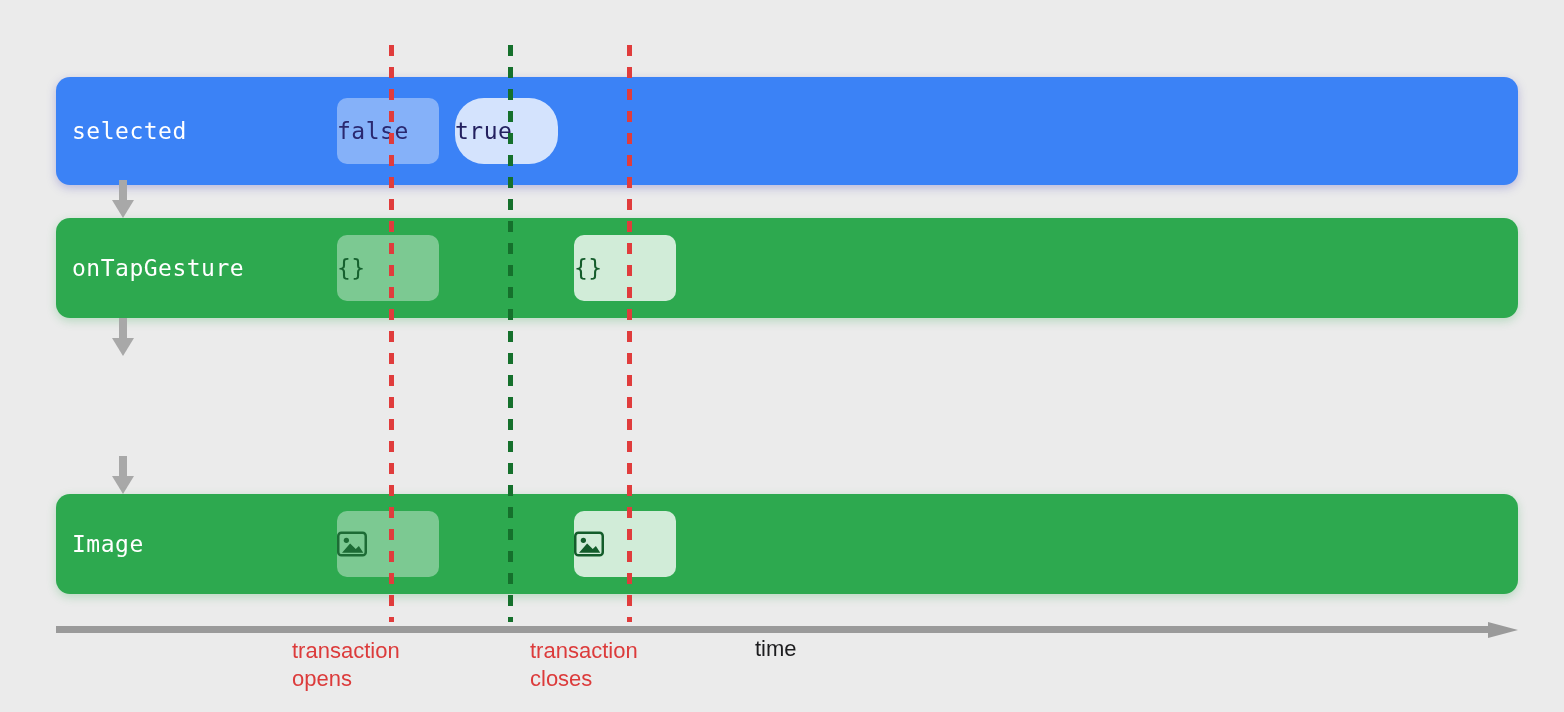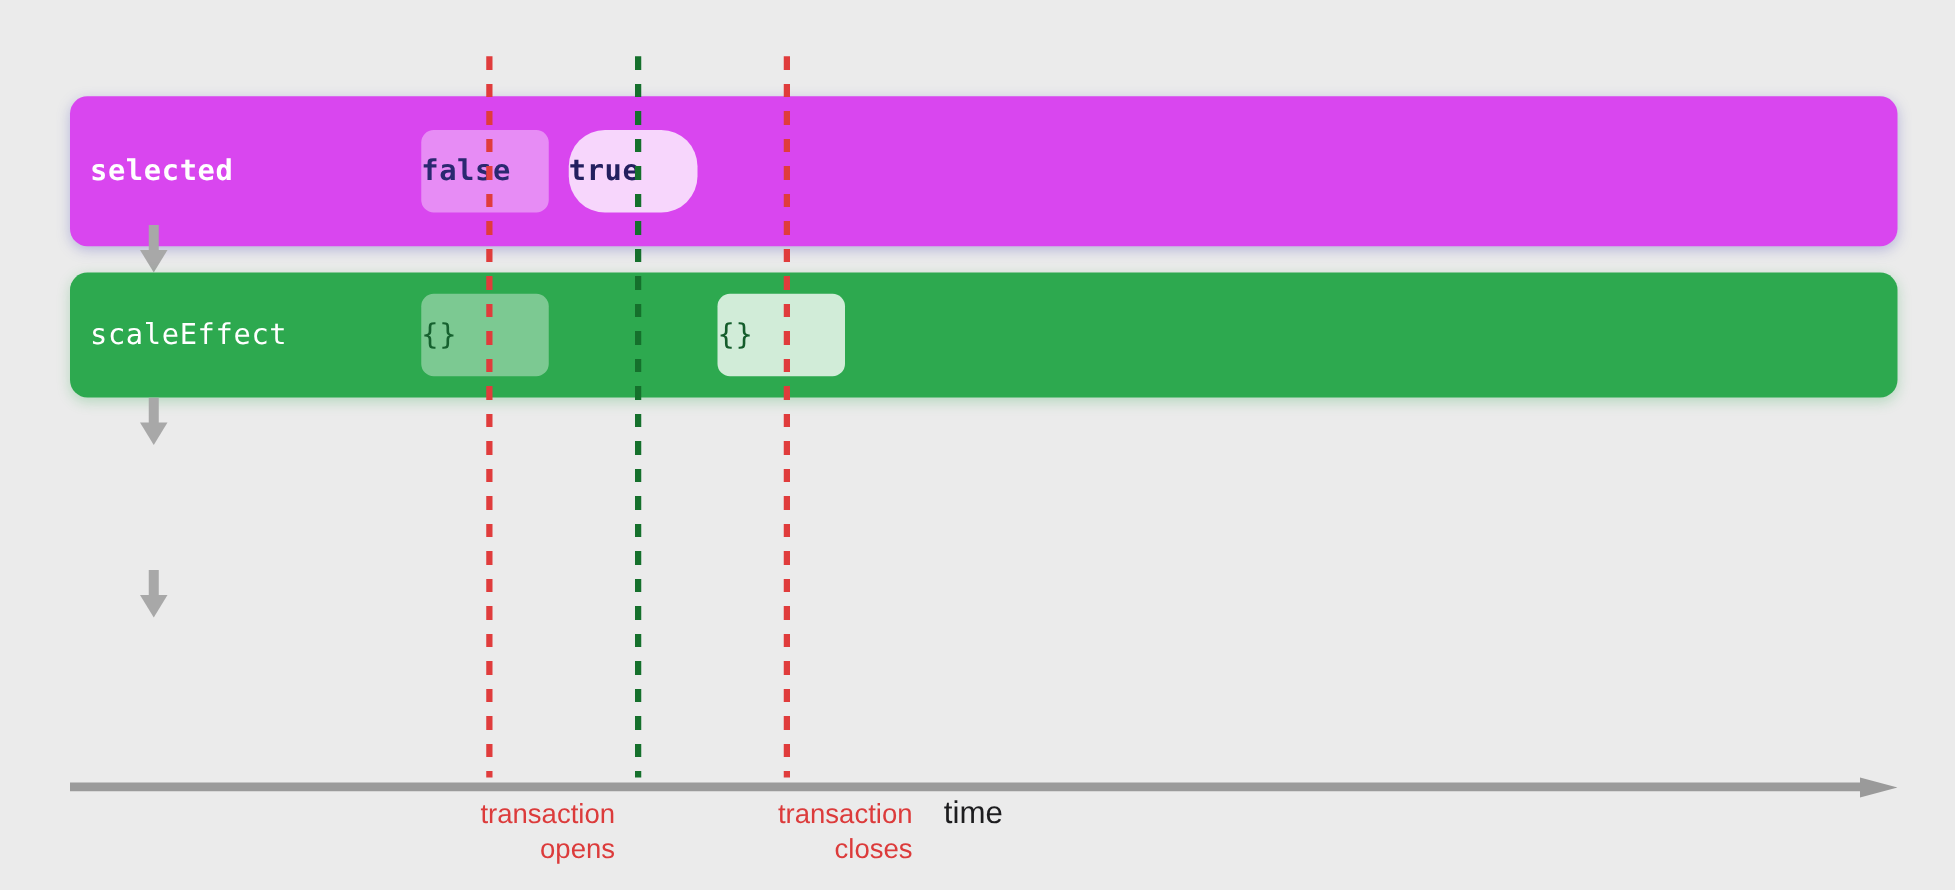--- a/index.html
+++ b/index.html
@@ -23,24 +23,23 @@
   
   .row {
     position: absolute;
     left: 56px;
     width: 1462px;
     border-radius: 14px;
     box-sizing: border-box;
   }
   .row-selected {
     top: 77px;
-    height: 120px;
-    background: #d946ef;
+    height: 108px;
+    background: #3b82f6;
     box-shadow: 0 3px 10px rgba(90,86,190,0.35);
-    font-weight: bold;
   }
   .row-green {
     background: #2da94f;
     height: 100px;
     box-shadow: 0 3px 10px rgba(45,169,79,0.28);
   }
   .row-tap    { top: 218px; }
   .row-scale  { top: 356px; }
   .row-image  { top: 494px; }
 
@@ -144,29 +143,29 @@
     position: absolute;
     left: 56px;
     top: 620px;
     width: 1462px;
     height: 20px;
   }
   #time-label {
     position: absolute;
     left: 755px;
     top: 636px;
-    font-size: 25px;
+    font-size: 22px;
     color: #1d1d1f;
   }
 
   
   .caption {
     position: absolute;
     top: 637px;
-    text-align: right;
+    text-align: left;
     font-size: 22px;
     line-height: 28px;
     white-space: pre-line;
   }
   .cap-open  { left: 292px; width: 200px; color: #dc3b3b; }
   .cap-body  { left: 446px; width: 130px; color: #156f2c; }
   .cap-close { left: 530px; width: 200px; color: #dc3b3b; }
 </style>
 </head>
 <body>
@@ -182,40 +181,57 @@
       <span>true</span>
     </div>
   </div>
 
   <svg class="flow-arrow fa1" viewBox="0 0 26 40">
     <rect x="9" y="0" width="8" height="22" fill="#a8a8a8"></rect>
     <polygon points="2,20 24,20 13,38" fill="#a8a8a8"></polygon>
   </svg>
 
   <div class="row row-green row-tap">
-    <div class="row-label">scaleEffect</div>
+    <div class="row-label">onTapGesture</div>
     <div class="chip chip-dim">
       <span>{}</span>
     </div>
     <div class="chip chip-bright">
       <span>{}</span>
     </div>
   </div>
 
   <svg class="flow-arrow fa2" viewBox="0 0 26 40">
     <rect x="9" y="0" width="8" height="22" fill="#a8a8a8"></rect>
     <polygon points="2,20 24,20 13,38" fill="#a8a8a8"></polygon>
   </svg>
 
 
   <svg class="flow-arrow fa3" viewBox="0 0 26 40">
     <rect x="9" y="0" width="8" height="22" fill="#a8a8a8"></rect>
     <polygon points="2,20 24,20 13,38" fill="#a8a8a8"></polygon>
   </svg>
 
+  <div class="row row-green row-image">
+    <div class="row-label">Image</div>
+    <div class="chip chip-dim">
+      <svg width="30" height="26" viewBox="0 0 24 20">
+        <rect x="1" y="1" width="22" height="18" rx="2.5" fill="none" stroke="#1d6b35" stroke-width="2"></rect>
+        <circle cx="7.5" cy="7" r="2.1" fill="#1d6b35"></circle>
+        <path d="M4 17 L10.5 9.5 L15 14 L17.5 11.5 L21 17 Z" fill="#1d6b35"></path>
+      </svg>
+    </div>
+    <div class="chip chip-bright">
+      <svg width="30" height="26" viewBox="0 0 24 20">
+        <rect x="1" y="1" width="22" height="18" rx="2.5" fill="none" stroke="#145c2b" stroke-width="2"></rect>
+        <circle cx="7.5" cy="7" r="2.1" fill="#145c2b"></circle>
+        <path d="M4 17 L10.5 9.5 L15 14 L17.5 11.5 L21 17 Z" fill="#145c2b"></path>
+      </svg>
+    </div>
+  </div>
 
   <div class="marker marker-red m-open"></div>
   <div class="marker marker-green m-body"></div>
   <div class="marker marker-red m-close"></div>
 
   <svg id="time-axis" viewBox="0 0 1462 20" preserveAspectRatio="none">
     <rect x="0" y="6" width="1438" height="7" fill="#9a9a9a"></rect>
     <polygon points="1432,2 1462,10 1432,18" fill="#9a9a9a"></polygon>
   </svg>
 

